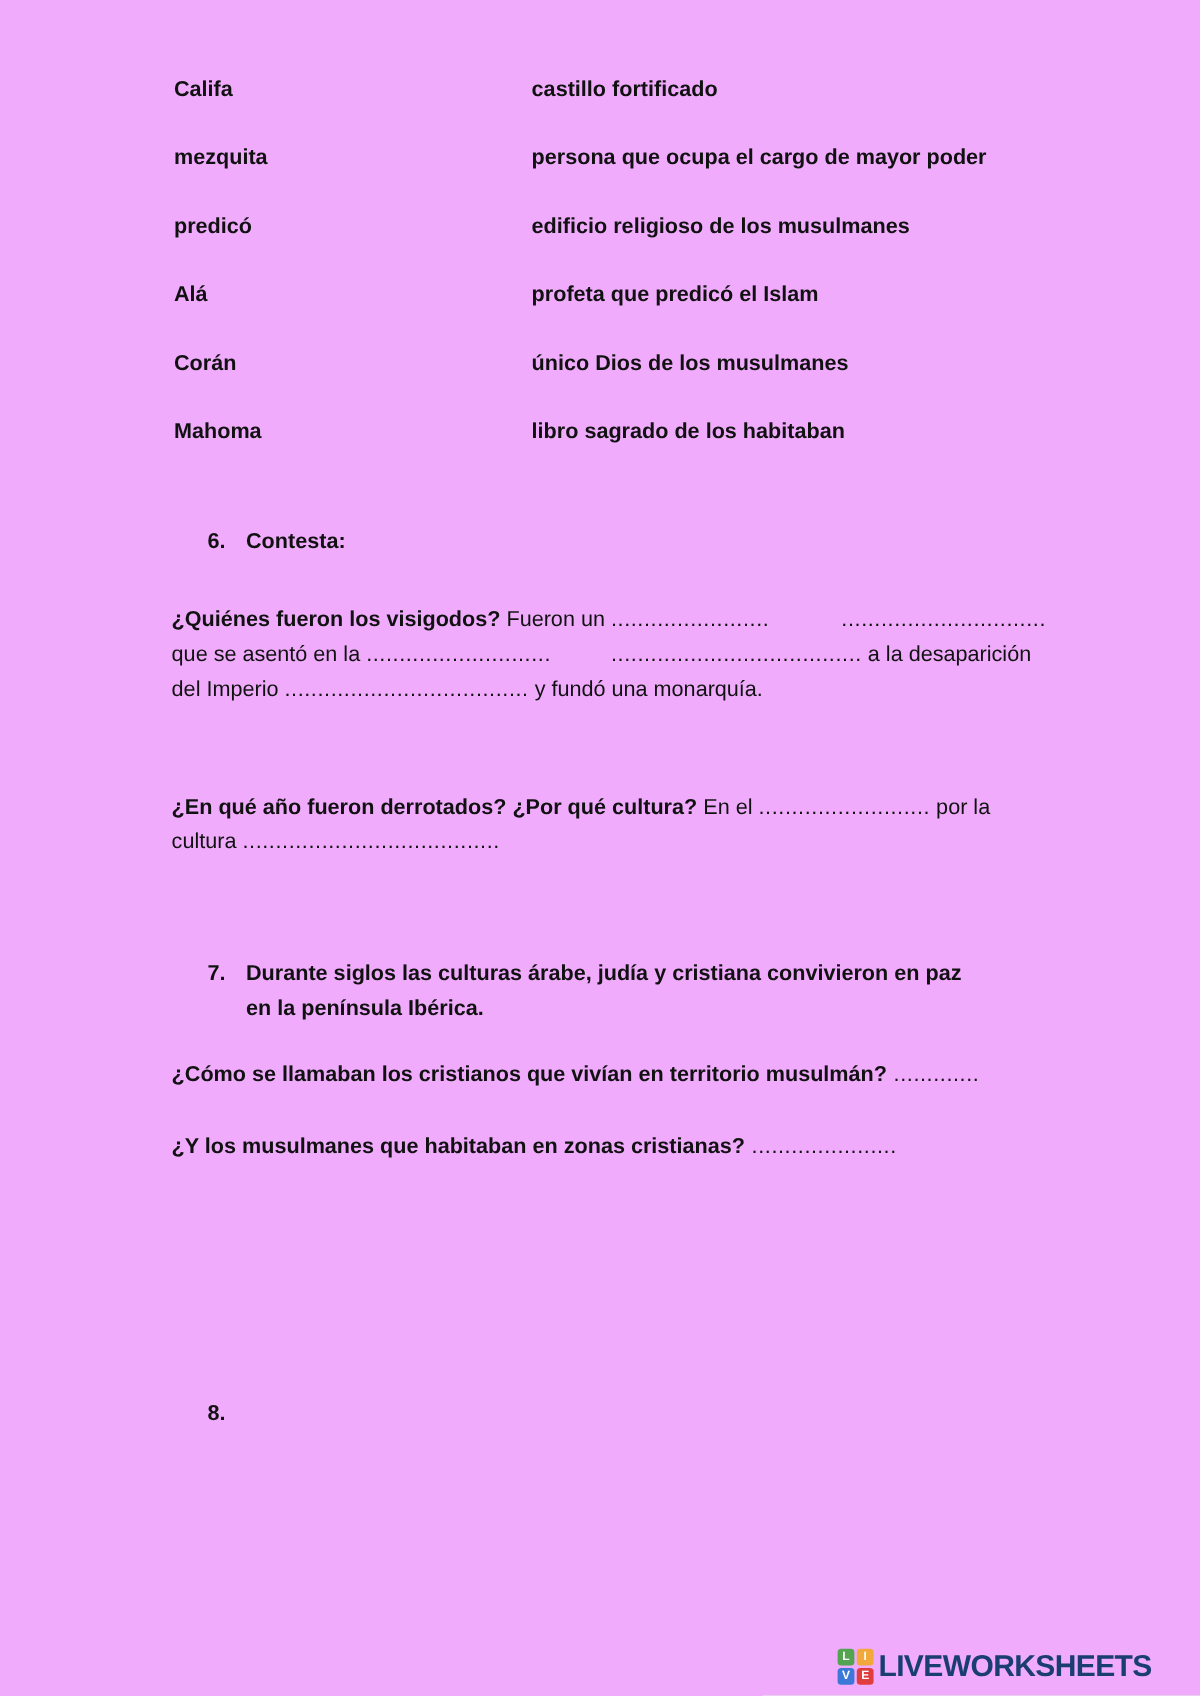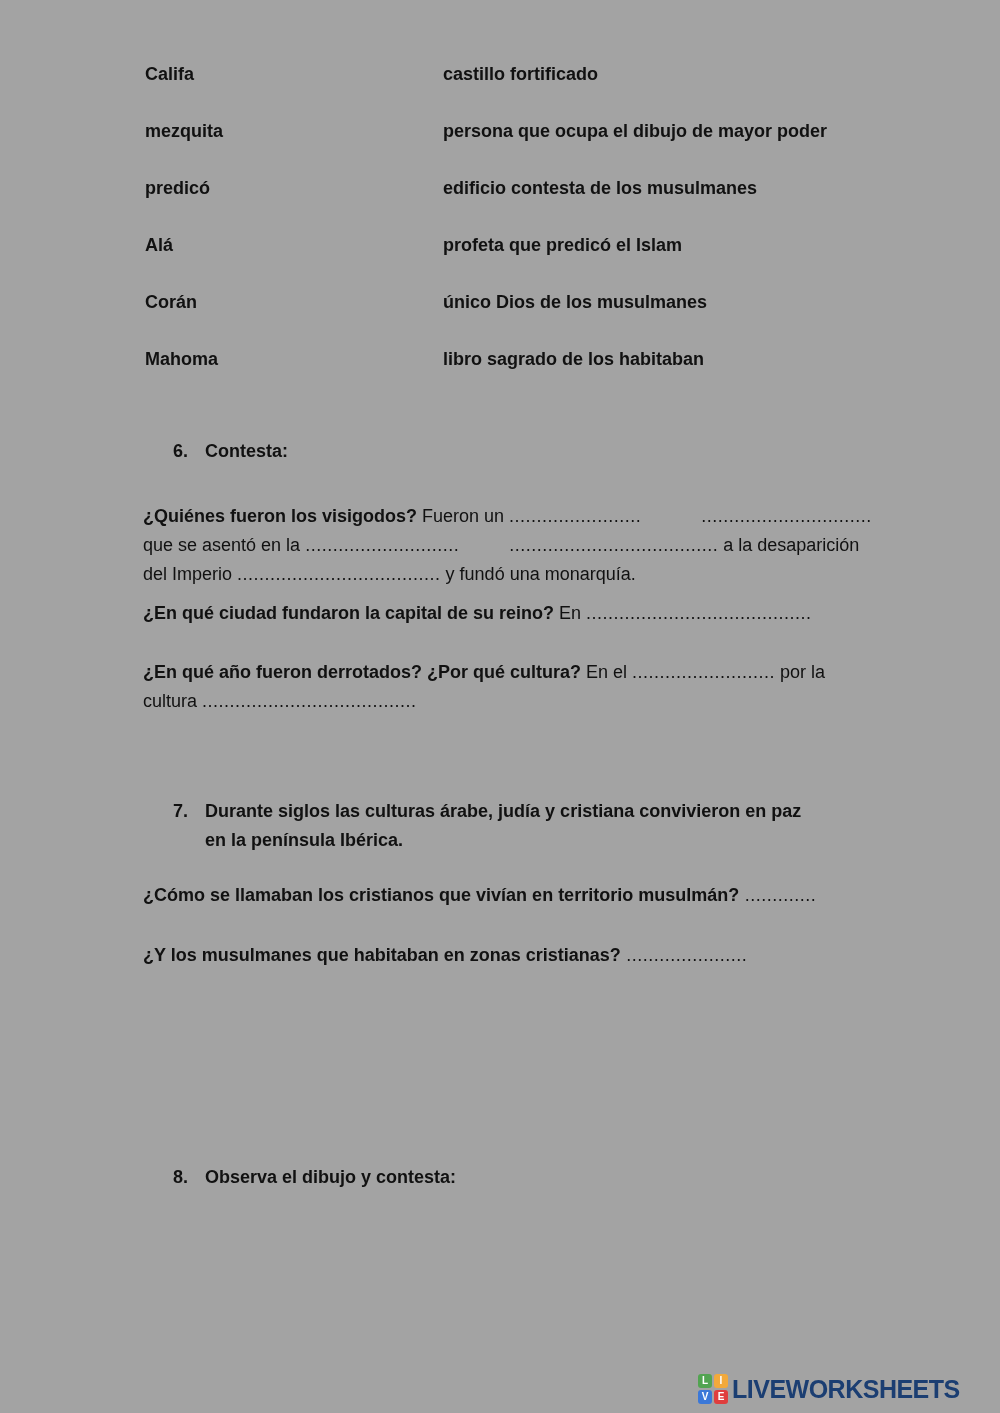--- a/index.html
+++ b/index.html
@@ -1,20 +1,20 @@
 <!DOCTYPE html>
 <html><head>
 <meta charset="utf-8">
 <style>
   html,body{margin:0;padding:0;background:#e8e8e8;}
   .page{
     position:relative;
     width:1000px;height:1413px;
     margin:0 auto;
-    background:#a3a3a3;
+    background:#f0abfc;
     font-family:"Liberation Sans", sans-serif;
     font-size:18px;
     color:#111111;
     overflow:hidden;
   }
   .b{font-weight:bold;}
   .nowrap{white-space:nowrap;}
 
   
   .matching{position:absolute;left:145px;top:62px;display:flex;flex-direction:column;gap:33px;}
@@ -54,25 +54,25 @@
 
 <div class="page">
 
   <div class="matching">
       <div class="mrow">
       <div class="mterm">Califa</div>
       <div class="mdef">castillo fortificado</div>
     </div>
       <div class="mrow">
       <div class="mterm">mezquita</div>
-      <div class="mdef">persona que ocupa el dibujo de mayor poder</div>
+      <div class="mdef">persona que ocupa el cargo de mayor poder</div>
     </div>
       <div class="mrow">
       <div class="mterm">predicó</div>
-      <div class="mdef">edificio contesta de los musulmanes</div>
+      <div class="mdef">edificio religioso de los musulmanes</div>
     </div>
       <div class="mrow">
       <div class="mterm">Alá</div>
       <div class="mdef">profeta que predicó el Islam</div>
     </div>
       <div class="mrow">
       <div class="mterm">Corán</div>
       <div class="mdef">único Dios de los musulmanes</div>
     </div>
       <div class="mrow">
@@ -91,23 +91,20 @@
       <span class="b">¿Quiénes fueron los visigodos?</span><span> Fueron un </span><span class="blank">........................</span><span class="gap60"></span><span class="blank">...............................</span>
     </div>
     <div class="nowrap">
       <span>que se asentó en la </span><span class="blank">............................</span><span class="gap50"></span><span class="blank">......................................</span><span> a la desaparición</span>
     </div>
     <div class="nowrap">
       <span>del Imperio </span><span class="blank">.....................................</span><span> y fundó una monarquía.</span>
     </div>
   </div>
 
-  <div class="qblock q2 nowrap">
-    <span class="b">¿En qué ciudad fundaron la capital de su reino?</span><span> En </span><span class="blank">.........................................</span>
-  </div>
 
   <div class="qblock q3">
     <div class="nowrap">
       <span class="b">¿En qué año fueron derrotados? ¿Por qué cultura?</span><span> En el </span><span class="blank">..........................</span><span> por la</span>
     </div>
     <div class="nowrap">
       <span>cultura </span><span class="blank">.......................................</span>
     </div>
   </div>
 
@@ -122,21 +119,20 @@
   <div class="qblock q4 nowrap">
     <span class="b">¿Cómo se llamaban los cristianos que vivían en territorio musulmán?</span><span class="blank"> .............</span>
   </div>
 
   <div class="qblock q5 nowrap">
     <span class="b">¿Y los musulmanes que habitaban en zonas cristianas?</span><span class="blank"> ......................</span>
   </div>
 
   <div class="heading s8">
     <span class="num">8.</span>
-    <span>Observa el dibujo y contesta:</span>
   </div>
 
   <div class="footer">
     <div class="logo-grid">
         <div class="logo-sq" style="background: rgb(82, 164, 81);">L</div>
         <div class="logo-sq" style="background: rgb(242, 169, 59);">I</div>
         <div class="logo-sq" style="background: rgb(59, 120, 216);">V</div>
         <div class="logo-sq" style="background: rgb(224, 62, 62);">E</div>
       </div>
     <div class="brand" style="color: rgb(27, 62, 114);">LIVEWORKSHEETS</div>

